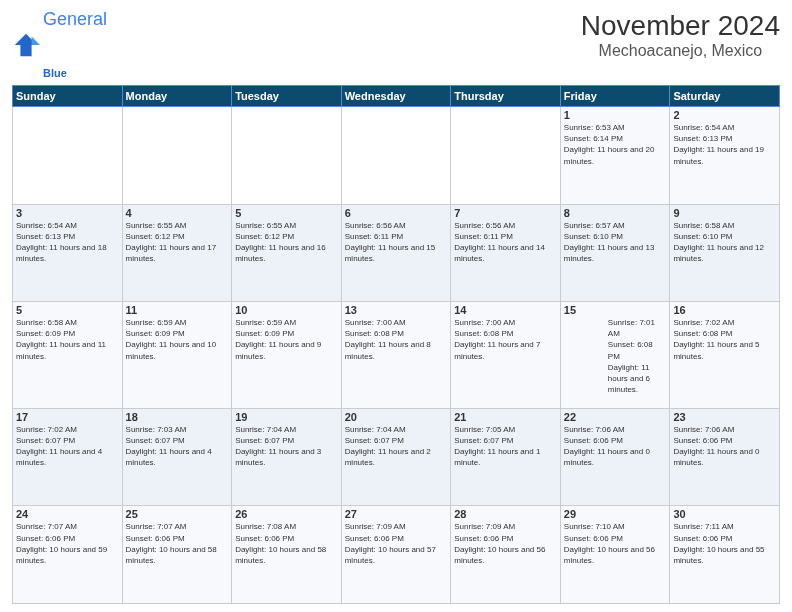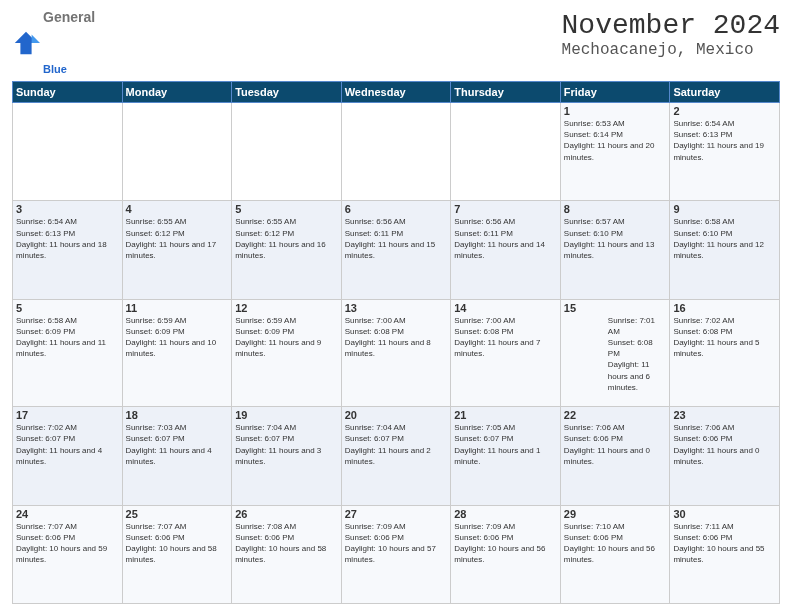--- a/index.html
+++ b/index.html
@@ -26,38 +26,37 @@
     .logo {
       display: flex;
       align-items: center;
     }
     .logo-text {
       display: flex;
       flex-direction: column;
       line-height: 1;
     }
     .logo-general {
-      font-size: 14px;
-      font-weight: bold;
-      color: #737373;
+      font-size: 18px;
+      font-weight: normal;
+      color: #3b82f6;
     }
     .logo-blue {
       font-size: 11px;
       font-weight: bold;
       color: #2266cc;
       margin-top: 40px;
     }
     .logo-icon {
       width: 28px;
       height: 28px;
       margin-right: 3px;
     }
     .title-block {
-      text-align: left;
-      font-family: Liberation Mono, monospace;
+      text-align: center;
     }
     .month-year {
       font-size: 28px;
       font-weight: normal;
       color: #333;
     }
     .location {
       font-size: 16px;
       color: #555;
     }
@@ -211,21 +210,21 @@
 Sunset: 6:09 PM
 Daylight: 11 hours and 11 minutes.</div>
           </td>
           <td>
             <span class="day-number">11</span>
             <div class="day-info" style="white-space: pre-line;">Sunrise: 6:59 AM
 Sunset: 6:09 PM
 Daylight: 11 hours and 10 minutes.</div>
           </td>
           <td>
-            <span class="day-number">12</span>
+            <span class="day-number">10</span>
             <div class="day-info" style="white-space: pre-line;">Sunrise: 6:59 AM
 Sunset: 6:09 PM
 Daylight: 11 hours and 9 minutes.</div>
           </td>
           <td>
             <span class="day-number">13</span>
             <div class="day-info" style="white-space: pre-line;">Sunrise: 7:00 AM
 Sunset: 6:08 PM
 Daylight: 11 hours and 8 minutes.</div>
           </td>

